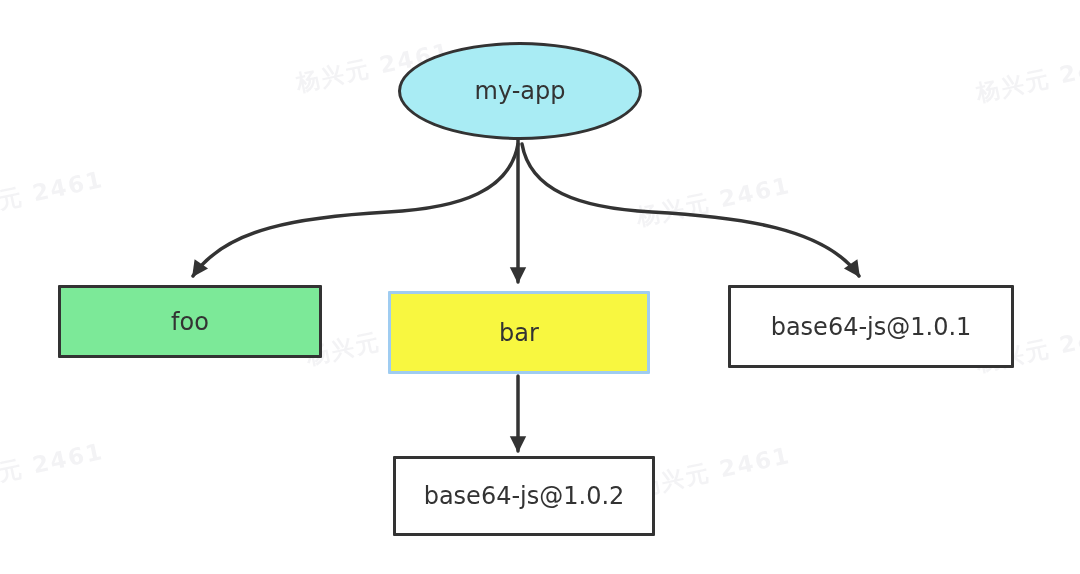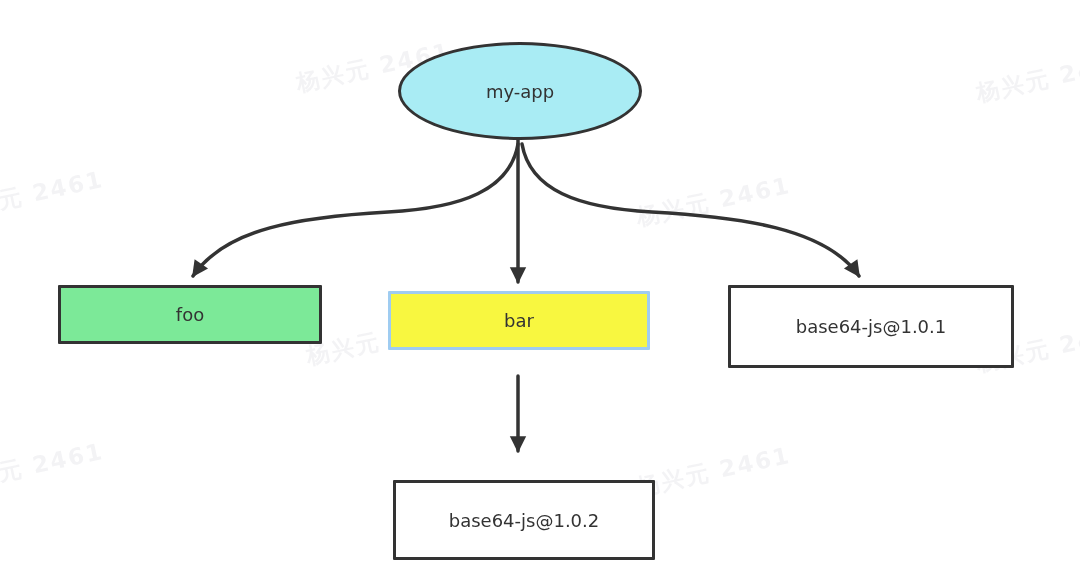--- a/index.html
+++ b/index.html
@@ -46,52 +46,52 @@
     z-index: 2;
   }
 
   
   .node {
     position: absolute;
     display: flex;
     align-items: center;
     justify-content: center;
     box-sizing: border-box;
-    font-size: 18px;
+    font-size: 24px;
     z-index: 3;
   }
   .ellipse {
     left: 398px; top: 42px;
     width: 244px; height: 98px;
     background: #a9ecf4;
     border: 3px solid #333333;
     border-radius: 50%;
   }
   .rect {
     border: 3px solid #333333;
     border-radius: 1px;
   }
   .node-foo {
     left: 58px; top: 285px;
-    width: 264px; height: 59px;
+    width: 264px; height: 73px;
     background: #7ce998;
   }
   .node-bar {
     left: 388px; top: 291px;
-    width: 262px; height: 59px;
+    width: 262px; height: 83px;
     background: #f8f740;
     border-color: #9fccf1;
   }
   .node-b101 {
     left: 728px; top: 285px;
     width: 286px; height: 83px;
     background: #ffffff;
   }
   .node-b102 {
-    left: 393px; top: 480px;
+    left: 393px; top: 456px;
     width: 262px; height: 80px;
     background: #ffffff;
   }
   .node-label {
     pointer-events: none;
   }
 </style>
 </head>
 <body>
 

